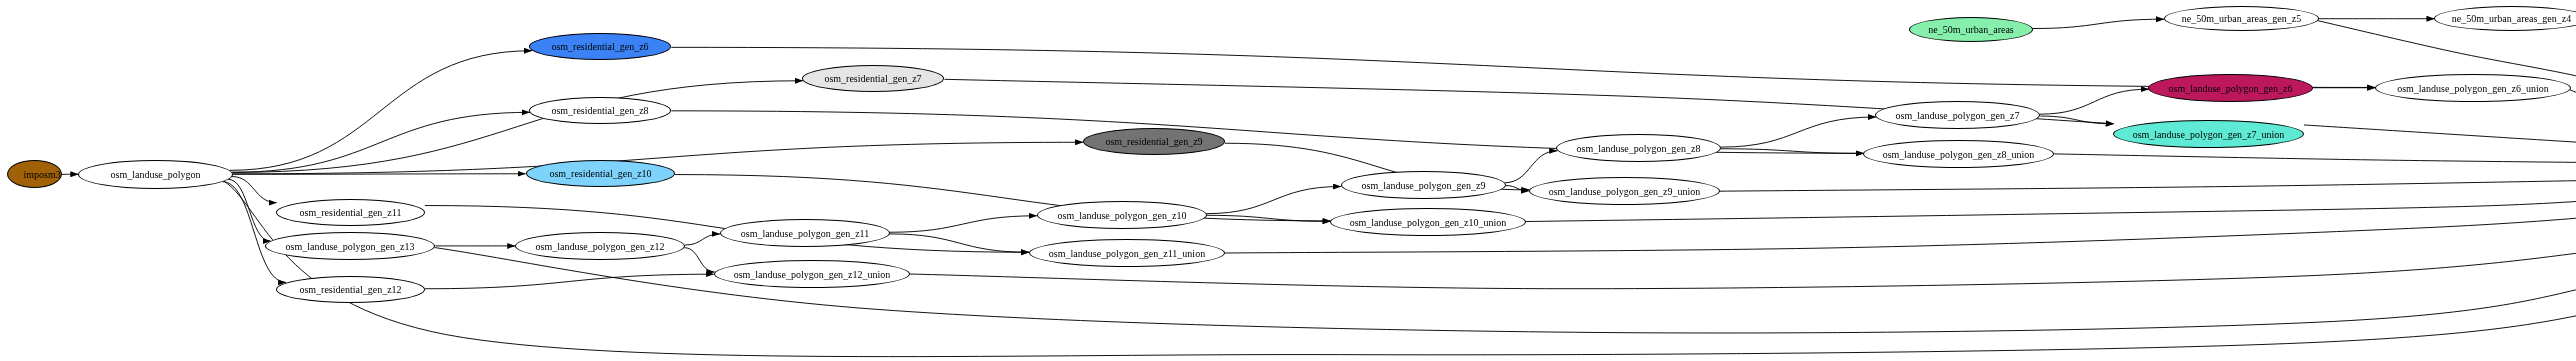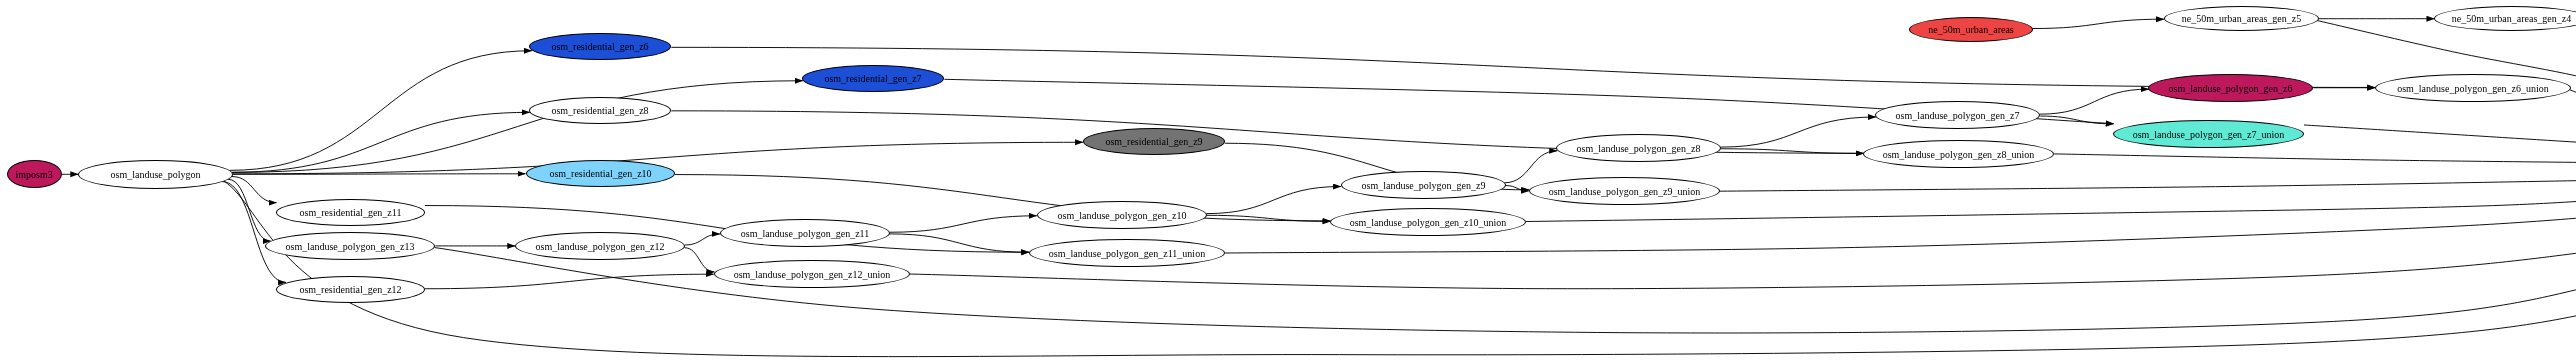--- a/index.html
+++ b/index.html
@@ -60,30 +60,30 @@
         <path d="M 4490 170 C 4550 170, 4550 170, 4610 170" fill="none" stroke="#000000" stroke-width="1.8" marker-end="url(#arrow)"></path>
         <path d="M 1302.9674207840376 91.5649284976784 C 2956.5061381131527 91.5649284976784, 2956.5061381131527 169.4133434831801, 4610.044855442267 169.4133434831801" fill="none" stroke="#000000" stroke-width="1.8" marker-end="url(#arrow)"></path>
         <path d="M 4987.897907044977 174.0051922291166 C 5003.248255870814 180.3376601909305, 5051.3163178408295 198.58419870485278, 5080 212 C 5108.6836821591705 225.41580129514722, 5146.666666666667 247.41666666666666, 5160 254.5" fill="none" stroke="#000000" stroke-width="1.8" marker-end="url(#arrow)"></path>
         <path d="M 3944.91301983092 55.08637699176442 C 4072.510872521135 55.08637699176442, 4072.510872521135 36.91362300823558, 4200.10872521135 36.91362300823558" fill="none" stroke="#000000" stroke-width="1.8" marker-end="url(#arrow)"></path>
         <path d="M 4500 36 C 4612.5 36, 4612.5 36, 4725 36" fill="none" stroke="#000000" stroke-width="1.8" marker-end="url(#arrow)"></path>
         <path d="M 4498.205249334223 39.70151647117668 C 4541.837707778519 49.751263725980564, 4666.367541555704 79.61691941186278, 4760 100 C 4853.632458444296 120.38308058813722, 4993.333333333333 141.41666666666666, 5060 162 C 5126.666666666667 182.58333333333334, 5143.333333333333 213.25, 5160 223.5" fill="none" stroke="#000000" stroke-width="1.8" marker-end="url(#arrow)"></path>
         <path d="M 5017.181026549521 43.64752415142959 C 5032.650855457934 55.53960345952466, 5086.196837758253 90.19125402523827, 5110 115 C 5133.803162241747 139.80874597476173, 5151.666666666667 179.58333333333334, 5160 192.5" fill="none" stroke="#000000" stroke-width="1.8" marker-end="url(#arrow)"></path>
       </g>
   </svg>
   <div id="node-layer">
-      <div class="node" style="left: 6.7px; top: 160px; width: 55px; height: 28px; background: #be185d; border-color: rgb(0, 0, 0);">
+      <div class="node" style="left: 6.7px; top: 160px; width: 55px; height: 28px; background: #a16207; border-color: rgb(0, 0, 0); justify-content: flex-end;">
         <span>imposm3</span>
       </div>
       <div class="node" style="left: 78px; top: 160px; width: 155px; height: 29px; background: rgb(255, 255, 255); border-color: rgb(0, 0, 0);">
         <span>osm_landuse_polygon</span>
       </div>
-      <div class="node" style="left: 529px; top: 33px; width: 142px; height: 27px; background: #1d4ed8; border-color: rgb(0, 0, 0);">
+      <div class="node" style="left: 529px; top: 33px; width: 142px; height: 27px; background: #3b82f6; border-color: rgb(0, 0, 0);">
         <span>osm_residential_gen_z6</span>
       </div>
-      <div class="node" style="left: 802px; top: 65px; width: 142px; height: 27px; background: #1d4ed8; border-color: rgb(0, 0, 0);">
+      <div class="node" style="left: 802px; top: 65px; width: 142px; height: 27px; background: #e5e5e5; border-color: rgb(0, 0, 0);">
         <span>osm_residential_gen_z7</span>
       </div>
       <div class="node" style="left: 529px; top: 97px; width: 142px; height: 27px; background: rgb(255, 255, 255); border-color: rgb(0, 0, 0);">
         <span>osm_residential_gen_z8</span>
       </div>
       <div class="node" style="left: 1083px; top: 128px; width: 142px; height: 27px; background: #737373; border-color: rgb(0, 0, 0);">
         <span>osm_residential_gen_z9</span>
       </div>
       <div class="node" style="left: 526px; top: 160px; width: 149px; height: 27px; background: #7dd3fc; border-color: rgb(0, 0, 0);">
         <span>osm_residential_gen_z10</span>
@@ -132,21 +132,21 @@
       </div>
       <div class="node" style="left: 2148px; top: 74px; width: 165px; height: 28px; background: #be185d; border-color: rgb(0, 0, 0);">
         <span>osm_landuse_polygon_gen_z6</span>
       </div>
       <div class="node" style="left: 2113px; top: 120px; width: 191px; height: 28px; background: #5eead4; border-color: rgb(0, 0, 0); text-align: center;">
         <span>osm_landuse_polygon_gen_z7_union</span>
       </div>
       <div class="node" style="left: 2375px; top: 74px; width: 196px; height: 28px; background: rgb(255, 255, 255); border-color: rgb(0, 0, 0);">
         <span>osm_landuse_polygon_gen_z6_union</span>
       </div>
-      <div class="node" style="left: 1909px; top: 16.5px; width: 124px; height: 25px; background: #ef4444; border-color: rgb(0, 0, 0);">
+      <div class="node" style="left: 1909px; top: 16.5px; width: 124px; height: 25px; background: #86efac; border-color: rgb(0, 0, 0);">
         <span>ne_50m_urban_areas</span>
       </div>
       <div class="node" style="left: 2164px; top: 6.2px; width: 155px; height: 25px; background: rgb(255, 255, 255); border-color: rgb(0, 0, 0);">
         <span>ne_50m_urban_areas_gen_z5</span>
       </div>
       <div class="node" style="left: 2434px; top: 6.2px; width: 155px; height: 25px; background: rgb(255, 255, 255); border-color: rgb(0, 0, 0);">
         <span>ne_50m_urban_areas_gen_z4</span>
       </div>
     </div>
 </div>

